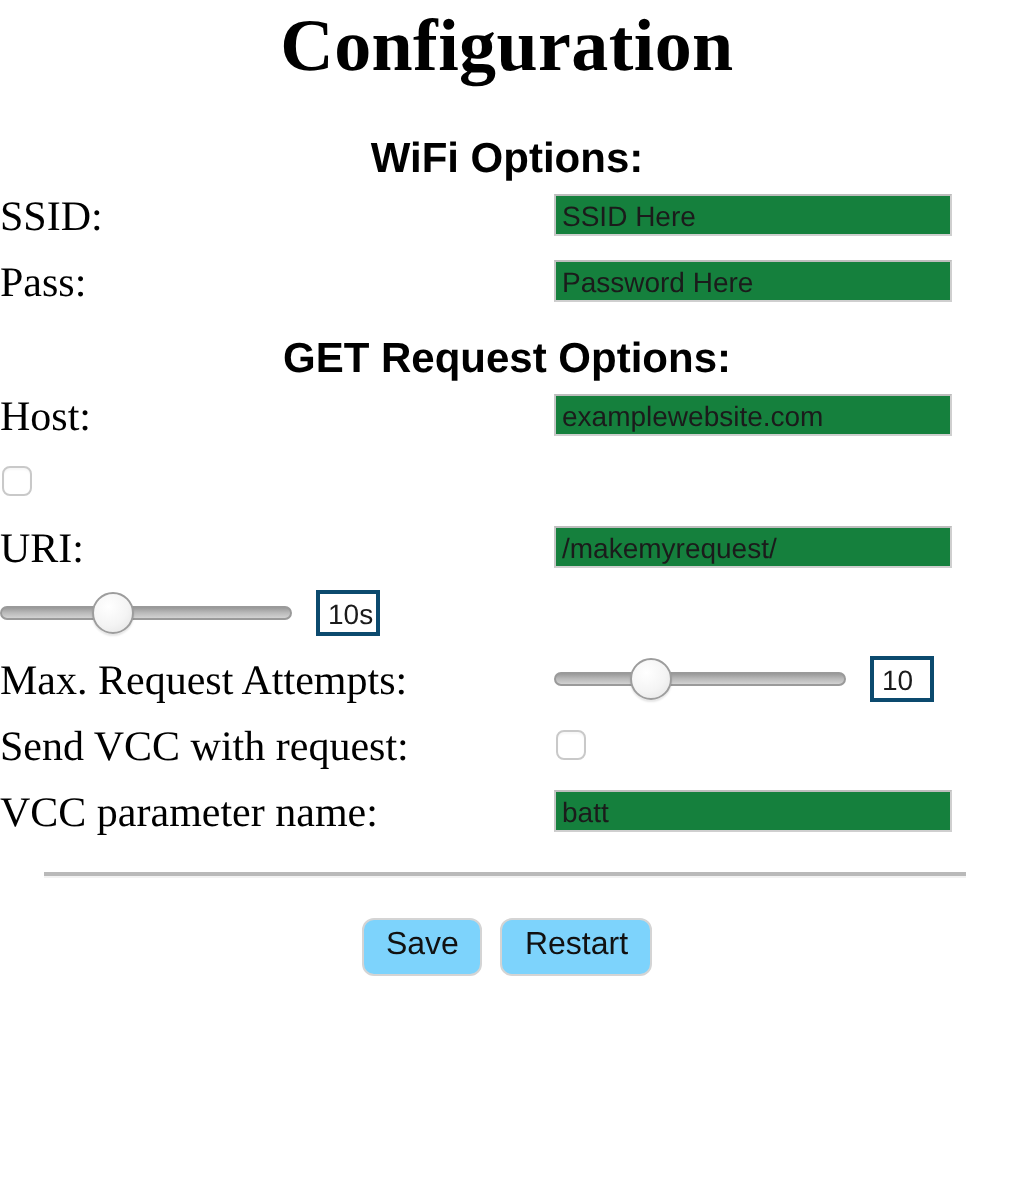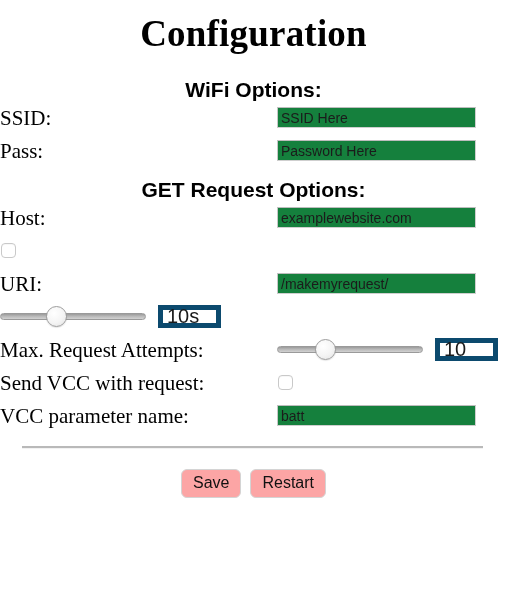--- a/index.html
+++ b/index.html
@@ -20,21 +20,21 @@
     height: 600px;
     box-sizing: border-box;
   }
   .page-title {
     text-align: center;
     font-family: "Liberation Serif", "DejaVu Serif", serif;
     font-weight: bold;
     font-size: 37px;
     line-height: 40px;
     margin: 0;
-    padding-top: 14px;
+    padding-top: 4px;
     letter-spacing: 0.2px;
   }
   .subtitle {
     text-align: center;
     font-family: "Liberation Serif", "DejaVu Serif", serif;
     font-size: 21px;
     line-height: 24px;
     margin: 0;
     padding-top: 25px;
   }
@@ -81,27 +81,27 @@
     background: #15803d;
     font-family: "Liberation Sans", "DejaVu Sans", sans-serif;
     font-size: 14px;
     line-height: 19px;
     color: #1b1b1b;
     padding: 0 0 0 3px;
     outline: none;
     border-radius: 0;
   }
   .num-box {
-    width: 63px;
+    width: 32px;
     height: 23px;
     box-sizing: border-box;
-    border: 5px solid #0c4a6e;
+    border: 2px solid #0c4a6e;
     background: #ffffff;
     font-family: "Liberation Sans", "DejaVu Sans", sans-serif;
-    font-size: 20px;
+    font-size: 14px;
     color: #1b1b1b;
     padding: 0 0 0 4px;
     display: flex;
     align-items: center;
   }
 
   .checkbox {
     width: 15px;
     height: 15px;
     box-sizing: border-box;
@@ -156,21 +156,21 @@
     display: flex;
     justify-content: center;
     gap: 9px;
     padding-top: 20px;
   }
   .btn {
     font-family: "Liberation Sans", "DejaVu Sans", sans-serif;
     font-size: 16px;
     line-height: 18px;
     color: #111111;
-    background: #fca5a5;
+    background: #7dd3fc;
     border: 1px solid #d4d4d4;
     border-radius: 6px;
     padding: 4px 11px 5px 11px;
     box-sizing: border-box;
     cursor: pointer;
   }
 </style>
 </head>
 <body>
 

